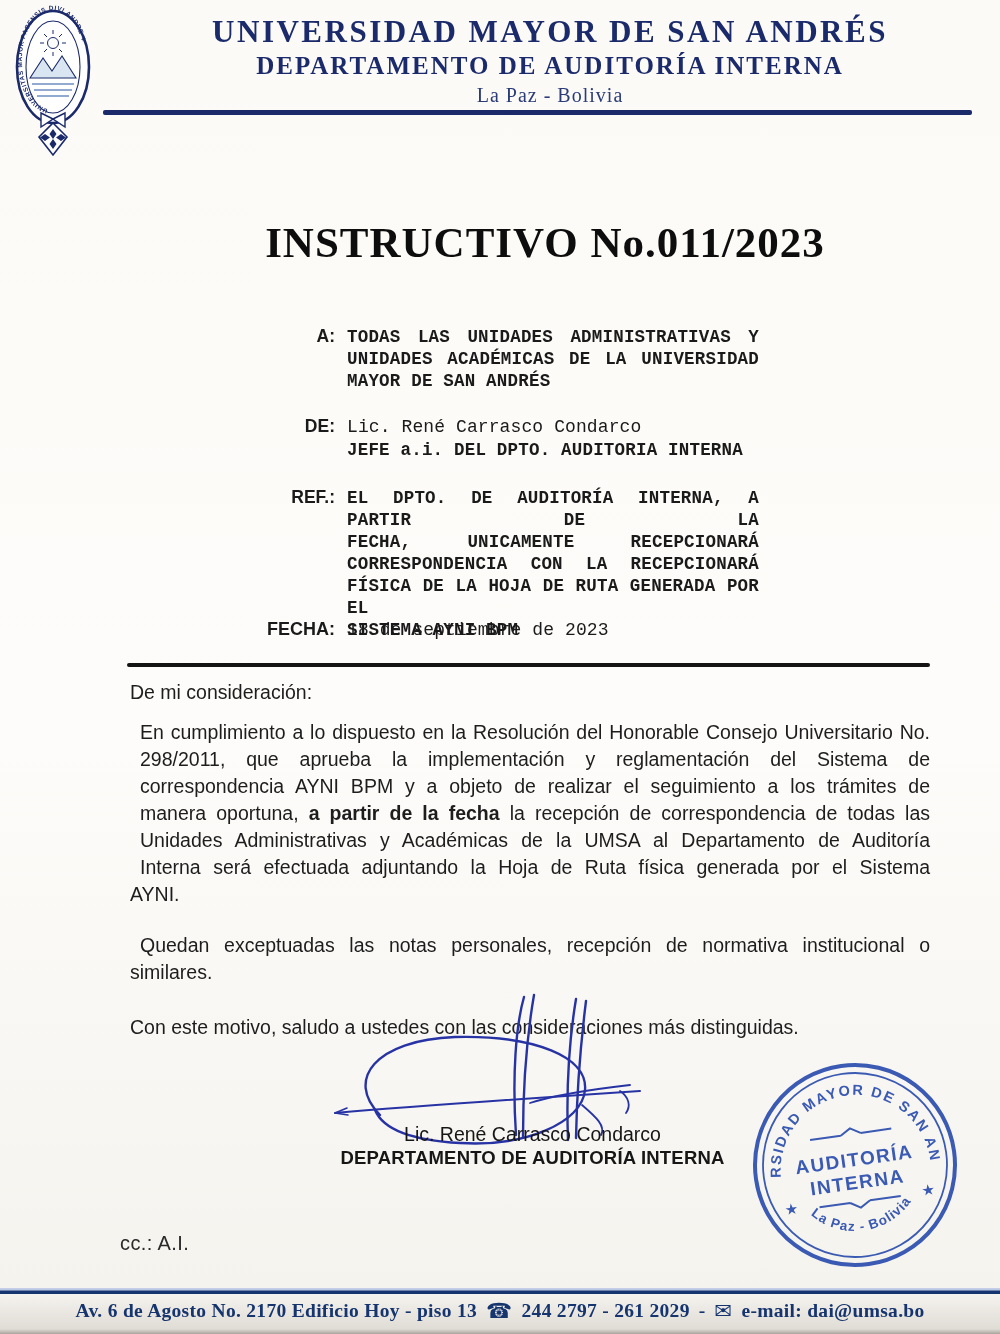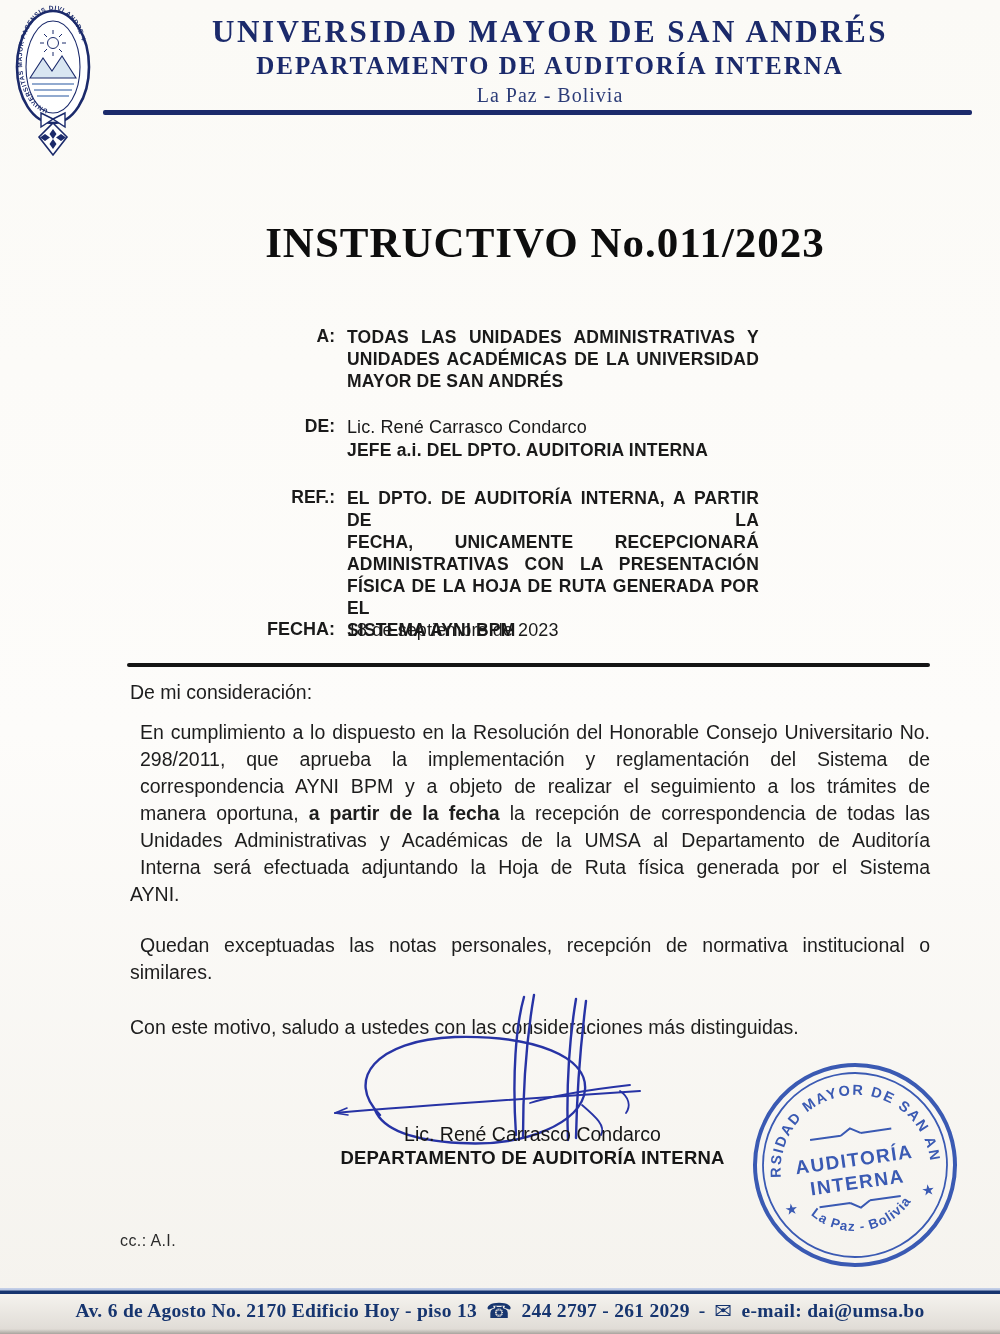--- a/index.html
+++ b/index.html
@@ -14,35 +14,35 @@
   .hdr-dept{font-size:25px;font-weight:700;letter-spacing:2px;line-height:32px;}
   .hdr-loc{font-size:20px;font-weight:400;letter-spacing:1px;line-height:26px;color:#2c3c78;}
   .hdr-rule{top:110px;left:103px;right:28px;height:5px;background:#1b2a6b;border-radius:2px;}
   
   .doc-title{top:218px;left:90px;right:0;text-align:center;color:#0d0d0d;
              font-family:"Liberation Serif", serif;font-weight:700;font-size:43px;letter-spacing:1px;}
   
   .memo-row{display:flex;}
   .memo-label{width:105px;text-align:right;font-weight:700;font-size:17.5px;color:#1a1a1a;flex:0 0 105px;}
   .memo-content{margin-left:12px;width:412px;color:#1a1a1a;}
-  .m-line{font-size:17.5px;line-height:22px;font-weight:700;letter-spacing:0.2px;}
+  .m-line{font-size:17.5px;line-height:22px;font-weight:700;letter-spacing:0.2px;font-family:Liberation Mono, monospace;}
   .jl{text-align:justify;text-align-last:justify;text-justify:inter-word;}
   .reg{font-weight:400;font-size:18px;letter-spacing:0.1px;}
   
   .black-rule{top:663px;left:127px;width:803px;height:4px;background:#141414;border-radius:2px;}
   .body-text{left:130px;width:800px;color:#1d1d1d;font-size:19.5px;line-height:27px;}
   .b-line{text-align:justify;text-align-last:justify;text-justify:inter-word;margin-left:10px;}
   .b-last{text-align:left;}
   .bold{font-weight:700;}
   
   .sig-block{left:330px;width:405px;text-align:center;color:#161616;}
   .sig-name{font-size:19.5px;line-height:24px;}
   .sig-role{font-size:18px;font-weight:700;line-height:23px;}
   .sig-dept{font-size:18.5px;font-weight:700;line-height:24px;letter-spacing:0.2px;}
-  .cc-note{left:120px;top:1232px;font-size:16px;color:#2a2a2a;letter-spacing:0.4px;}
+  .cc-note{left:120px;top:1232px;font-size:20px;color:#2a2a2a;letter-spacing:0.4px;}
   
   .footer-rule{top:1288px;left:0;right:0;height:6px;
                background:linear-gradient(180deg,#c7d2e8 0%,#b9c6e2 30%,#16356f 55%,#16356f 100%);}
   .footer-text{top:1300px;left:0;right:0;display:flex;justify-content:center;align-items:center;gap:9px;
                color:#16356f;font-family:"Liberation Serif", serif;font-weight:700;font-size:19.5px;letter-spacing:0.3px;}
   .footer-text .glyph{font-family:"DejaVu Sans", sans-serif;font-size:21px;line-height:20px;}
   .page-edge{bottom:0;left:0;right:0;height:5px;background:linear-gradient(180deg,rgba(0,0,0,0),rgba(70,65,58,0.35));}
 </style>
 </head>
 <body>
@@ -108,21 +108,21 @@
     <div class="m-line reg" style="line-height:23px;">Lic. René Carrasco Condarco</div>
     <div class="m-line">JEFE a.i. DEL DPTO. AUDITORIA INTERNA</div>
   </div>
 </div>
 
 <div class="abs memo-row" style="left:230px;top:487px;">
   <div class="memo-label">REF.:</div>
   <div class="memo-content">
     <div class="m-line jl">EL DPTO. DE AUDITORÍA INTERNA, A PARTIR DE LA</div>
     <div class="m-line jl">FECHA, UNICAMENTE RECEPCIONARÁ</div>
-    <div class="m-line jl">ADMINISTRATIVAS CON LA PRESENTACIÓN</div>
+    <div class="m-line jl">CORRESPONDENCIA CON LA RECEPCIONARÁ</div>
     <div class="m-line jl">FÍSICA DE LA HOJA DE RUTA GENERADA POR EL</div>
     <div class="m-line">SISTEMA AYNI BPM</div>
   </div>
 </div>
 
 <div class="abs memo-row" style="left:230px;top:619px;">
   <div class="memo-label" style="font-size:18px;">FECHA:</div>
   <div class="memo-content">
     <div class="m-line reg">18 de septiembre de 2023</div>
   </div>

